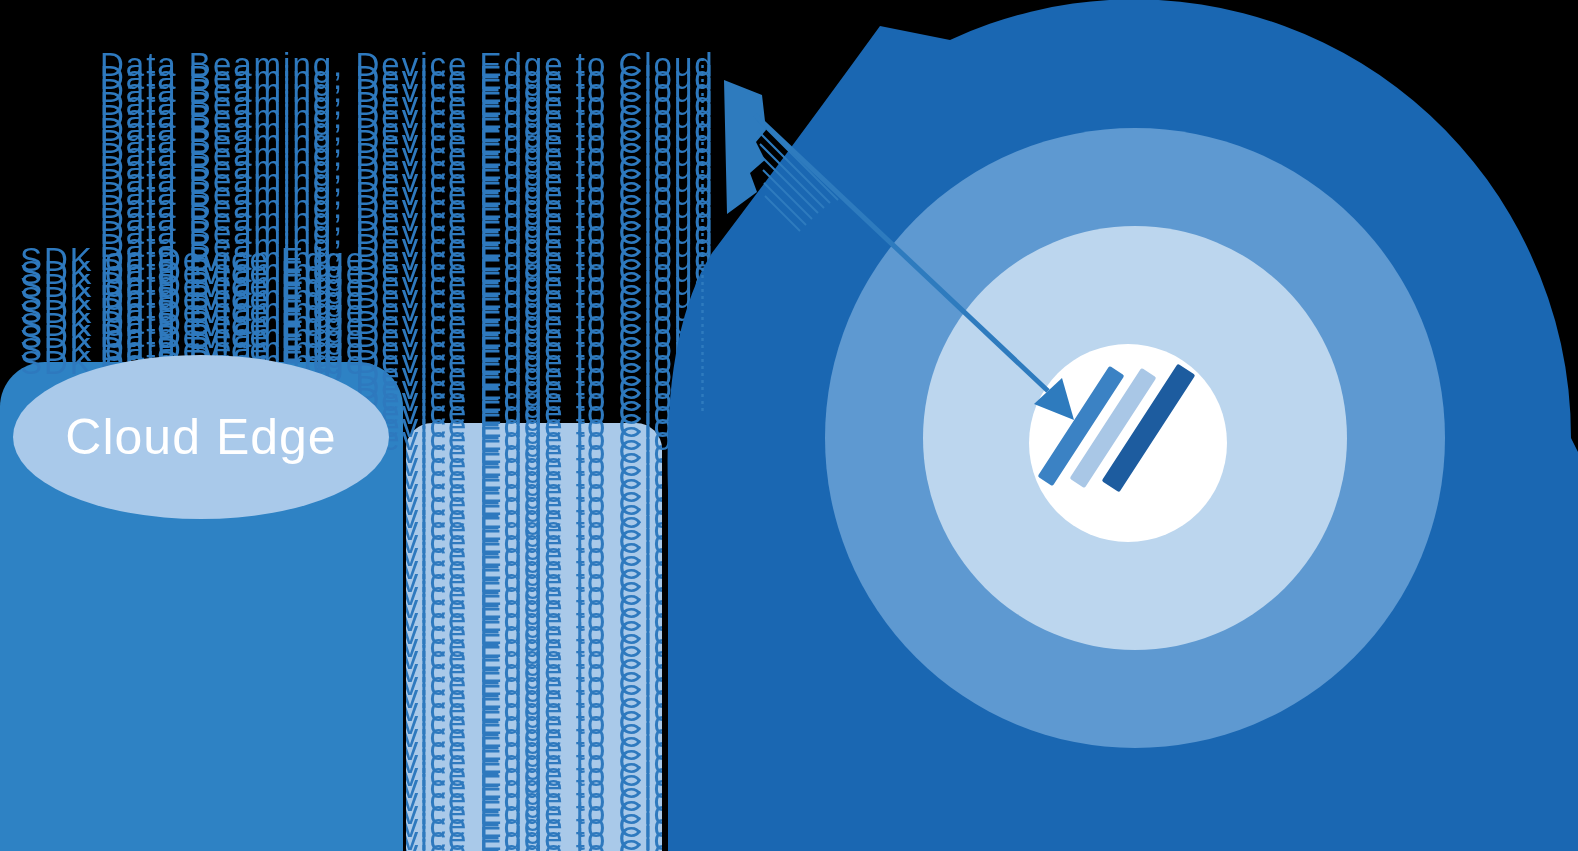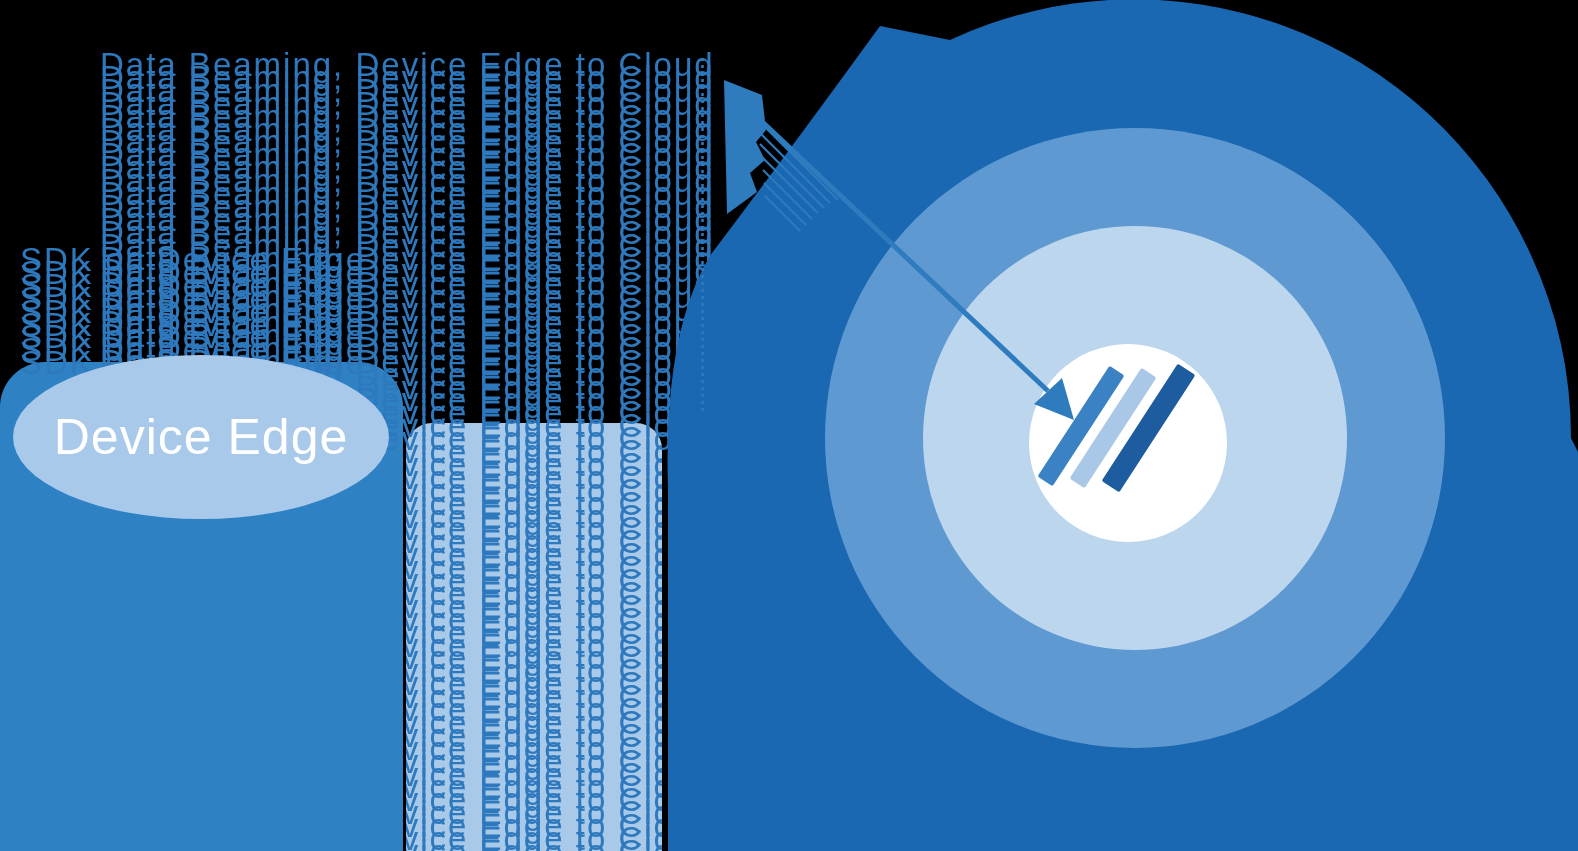--- a/index.html
+++ b/index.html
@@ -130,21 +130,21 @@
       <div class="stamp" style="left: -306px; top: 347.4px; color: rgb(46, 121, 190); font-size: 33px;">Data Beaming, Device Edge to Cloud</div>
       <div class="stamp" style="left: -306px; top: 360.3px; color: rgb(46, 121, 190); font-size: 33px;">Data Beaming, Device Edge to Cloud</div>
       <div class="stamp" style="left: -306px; top: 373.2px; color: rgb(46, 121, 190); font-size: 33px;">Data Beaming, Device Edge to Cloud</div>
       <div class="stamp" style="left: -306px; top: 386.1px; color: rgb(46, 121, 190); font-size: 33px;">Data Beaming, Device Edge to Cloud</div>
       <div class="stamp" style="left: -306px; top: 399px; color: rgb(46, 121, 190); font-size: 33px;">Data Beaming, Device Edge to Cloud</div>
       <div class="stamp" style="left: -306px; top: 411.9px; color: rgb(46, 121, 190); font-size: 33px;">Data Beaming, Device Edge to Cloud</div>
       <div class="stamp" style="left: -306px; top: 424.8px; color: rgb(46, 121, 190); font-size: 33px;">Data Beaming, Device Edge to Cloud</div>
     </div>
 
   <div id="device-ellipse" style="background: rgb(169, 201, 234);">
-    <span class="label" style="color: rgb(255, 255, 255);">Device Edge</span>
+    <span class="label" style="color: rgb(255, 255, 255);">Cloud Edge</span>
   </div>
 
   <svg class="abs-svg" width="1578" height="851" viewBox="0 0 1578 851">
     <path id="cloud-path" d="M 668,851 L 668,490 Q 663,330 712,253 Q 790,150 880,26 L 950,40
          A 436,436 0 0 1 1530,253
          A 436,436 0 0 1 1571,438
          L 1578,452 L 1578,851 Z" fill="#1A67B2"></path>
   </svg>
 
   <div id="ring-mid" class="ring" style="background: rgb(94, 153, 209);"></div>

